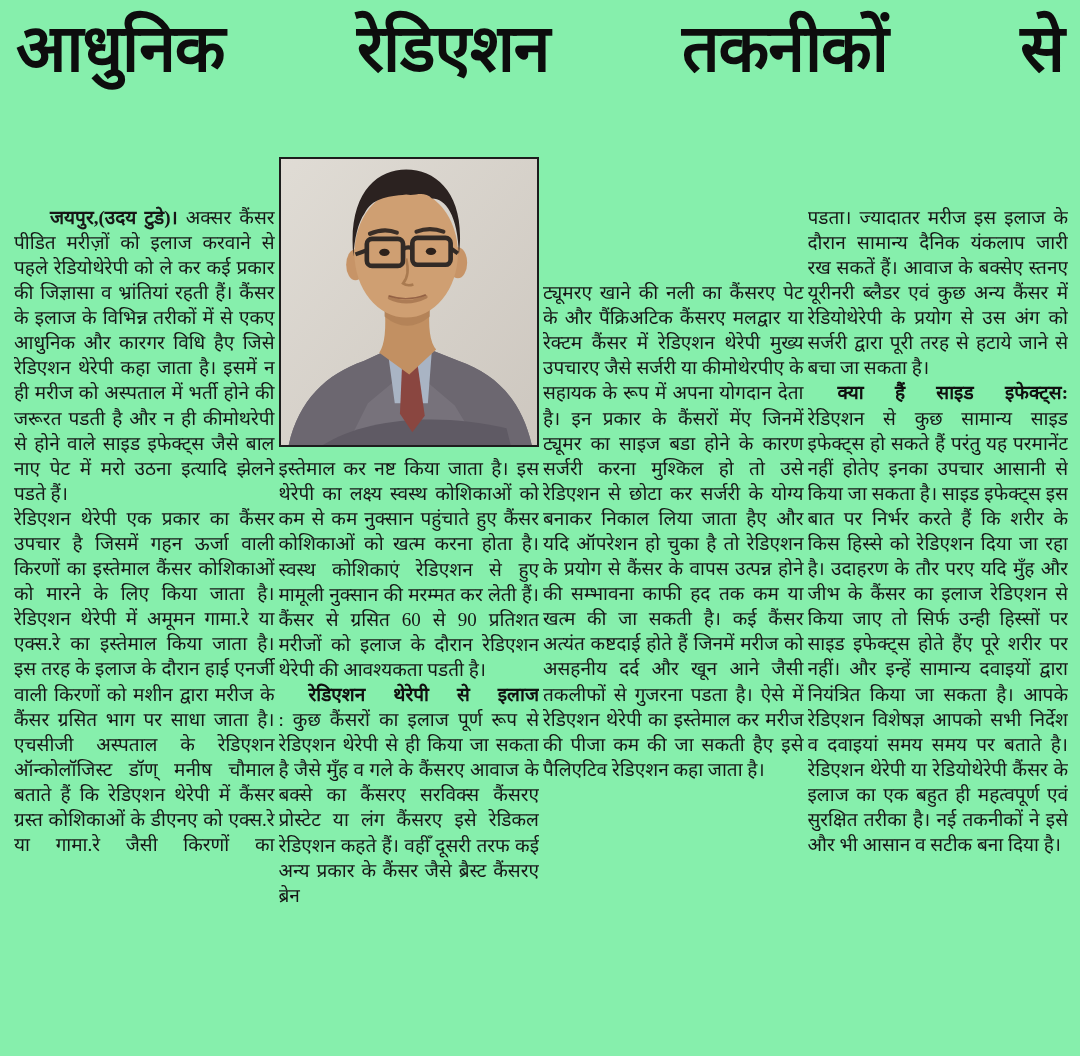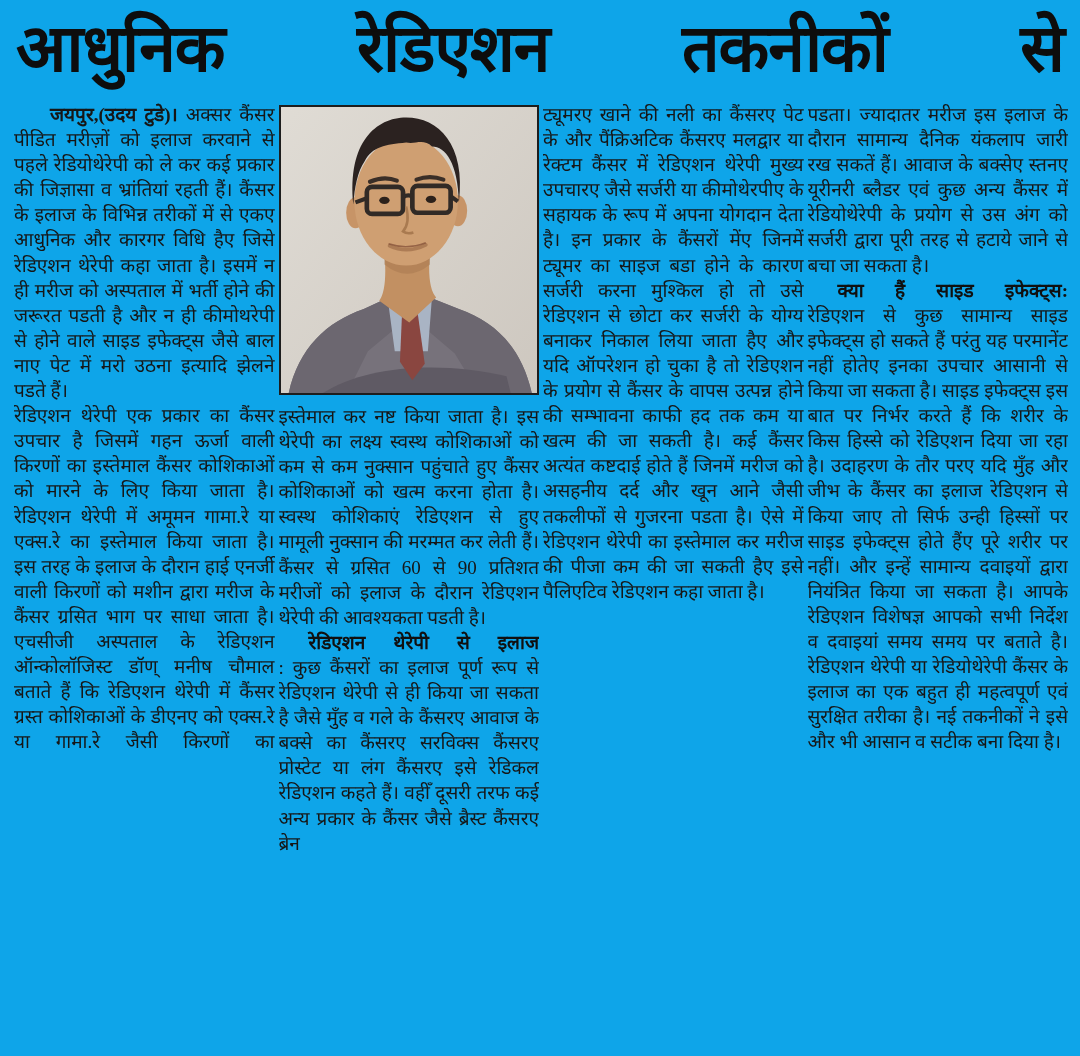--- a/index.html
+++ b/index.html
@@ -1,20 +1,20 @@
 <!DOCTYPE html>
 <html lang="hi"><head>
 <meta charset="utf-8">
 <style>
   html,body{margin:0;padding:0;background:#e8e8e8;}
   .page{
     position:relative;
     width:1080px;height:1056px;
     margin:0 auto;
-    background:#0ea5e9;
+    background:#86efac;
     color:#161616;
     font-family:"Liberation Serif","DejaVu Serif",serif;
     overflow:hidden;
     box-sizing:border-box;
   }
   
   .headline{
     margin:0;
     padding:4px 16px 0 16px;
     font-family:"DejaVu Sans","Liberation Sans",sans-serif;
@@ -30,20 +30,21 @@
     text-align-last:justify;
     white-space:nowrap;
   }
   
   .body{
     display:flex;
     gap:4px;
     padding:9px 12px 0 14px;
     height:858px;
     overflow:hidden;
+    align-items:center;
   }
   .col{
     flex:1 1 0;
     min-width:0;
     font-size:19px;
     line-height:25.1px;
     text-align:justify;
     overflow:hidden;
   }
   .col p{margin:0;}

